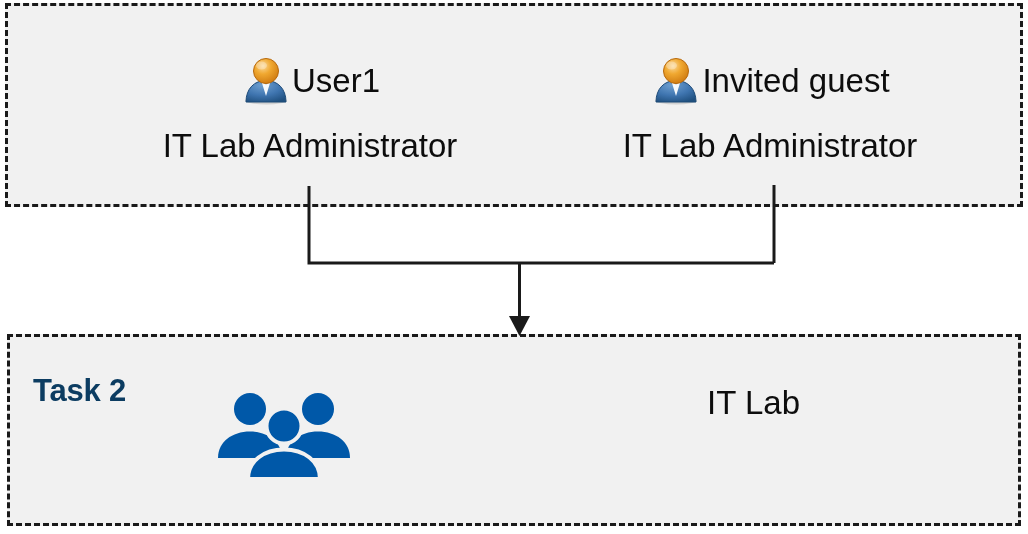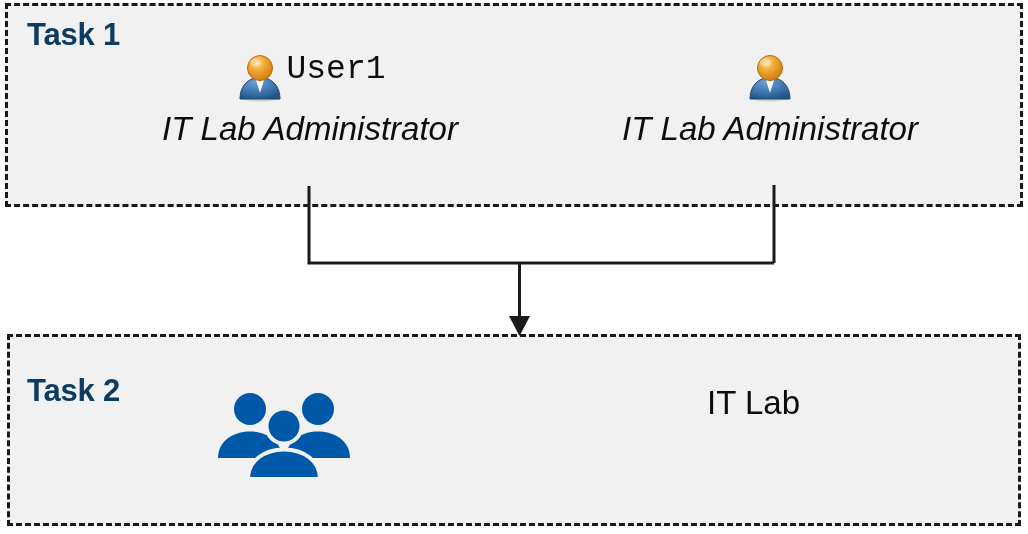--- a/index.html
+++ b/index.html
@@ -42,49 +42,47 @@
   .task-label {
     position: absolute;
     color: #0c3c61;
     font-weight: bold;
     font-size: 31px;
     letter-spacing: -0.2px;
     line-height: 1;
     white-space: nowrap;
   }
   #task1-label { left: 27px; top: 19px; }
-  #task2-label { left: 27px; top: 375px; }
+  #task2-label { left: 33px; top: 375px; }
 
   
   .person {
     position: absolute;
     text-align: center;
     white-space: nowrap;
   }
   #person-user1   { left: 110px;  top: 52px; width: 400px; }
   #person-guest   { left: 570px;  top: 52px; width: 400px; }
 
   .person-row {
     display: flex;
-    align-items: flex-start;
+    align-items: center;
     justify-content: center;
     height: 58px;
-    font-family: Liberation Mono, monospace;
   }
   .person-name,
   .person-role,
   .group-title {
     color: #0d0d0d;
     font-size: 33px;
     font-weight: 400;
     line-height: 1.12;
   }
   .person-role {
-    margin-top: 1px;
-    font-style: italic;
+    margin-top: 18px;
   }
 
   
   .avatar-icon {
     display: block;
     width: 52px;
     height: 52px;
     flex: 0 0 52px;
   }
 
@@ -117,21 +115,20 @@
     pointer-events: none;
   }
 </style>
 </head>
 <body>
 
 <div id="canvas">
 
   <div id="task1-box" class="task-box"></div>
 
-  <div id="task1-label" class="task-label">Task 1</div>
 
   <div id="person-user1" class="person">
     <div class="person-row">
       <svg class="avatar-icon" viewBox="0 0 52 52">
         <defs>
           <radialGradient id="headGradA" cx="38%" cy="30%" r="72%">
             <stop offset="0%" stop-color="#fbd99a"></stop>
             <stop offset="45%" stop-color="#f0a830"></stop>
             <stop offset="100%" stop-color="#d07c12"></stop>
           </radialGradient>
@@ -166,20 +163,21 @@
             <stop offset="55%" stop-color="#3f75b0"></stop>
             <stop offset="100%" stop-color="#20507f"></stop>
           </radialGradient>
         </defs>
         <ellipse cx="26" cy="45.5" rx="21" ry="4" fill="#000000" opacity="0.13"></ellipse>
         <path d="M6 47 C6 33.5 14.5 25.5 26 25.5 C37.5 25.5 46 33.5 46 47 Z" fill="url(#bodyGradB)" stroke="#1d4a77" stroke-width="1"></path>
         <path d="M21.5 26.5 L26 41 L30.5 26.5 L26 29.5 Z" fill="#ffffff" opacity="0.95"></path>
         <circle cx="26" cy="16" r="12.5" fill="url(#headGradB)" stroke="#b8690c" stroke-width="1"></circle>
         <ellipse cx="21.5" cy="10.5" rx="5.5" ry="4" fill="#ffffff" opacity="0.3"></ellipse>
       </svg>
+      <span class="person-name">Invited guest</span>
     </div>
     <div class="person-role">IT Lab Administrator</div>
   </div>
 
   <div id="task2-box" class="task-box"></div>
 
   <div id="task2-label" class="task-label">Task 2</div>
 
   <div id="group-icon">
     <svg viewBox="0 0 140 94" xmlns="http://www.w3.org/2000/svg">

